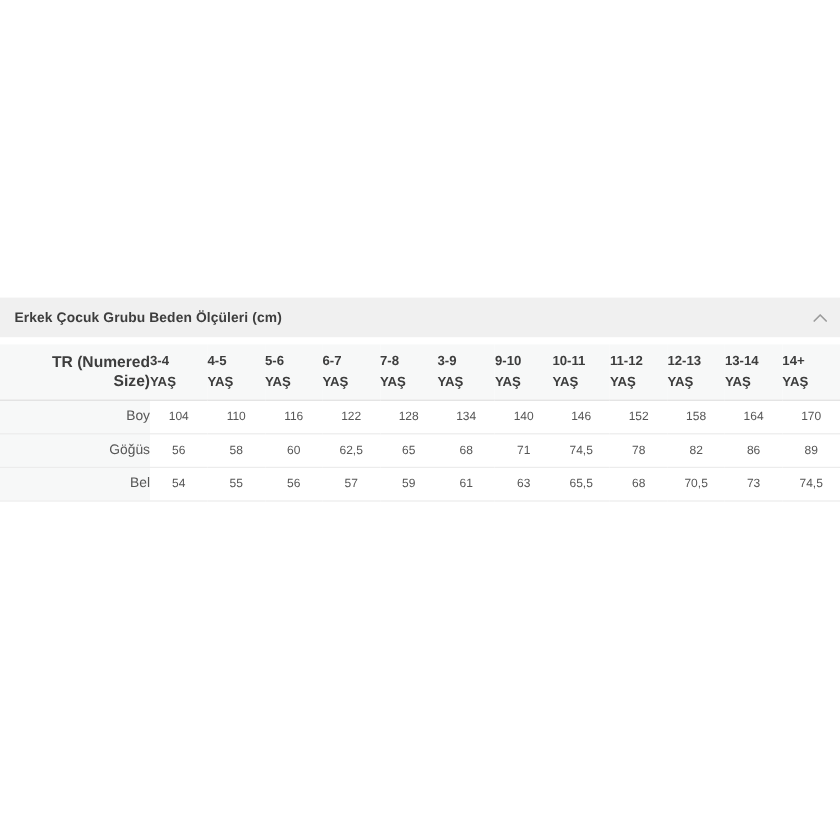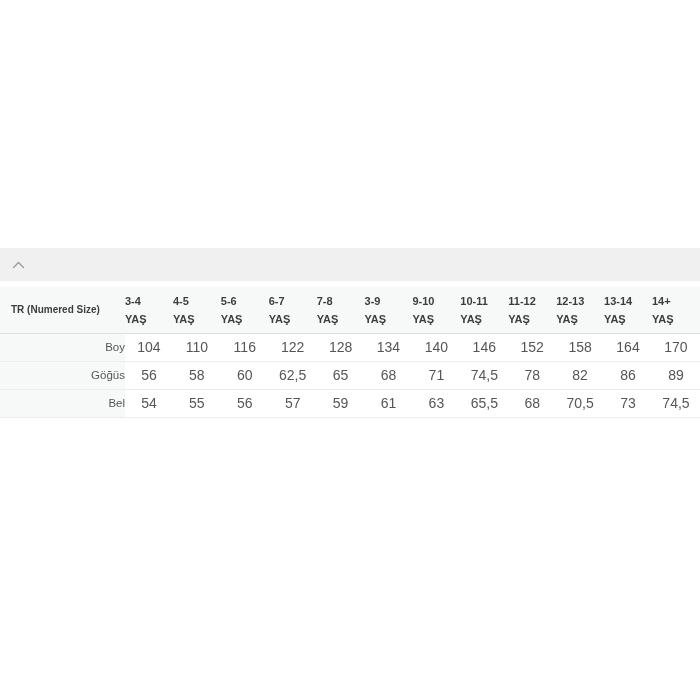--- a/index.html
+++ b/index.html
@@ -41,50 +41,51 @@
     font-size: 11px;
     font-weight: bold;
     color: var(--text-primary, #3d3d3d);
     height: 46px;
     text-align: left;
     vertical-align: middle;
     line-height: 1.65;
     border-bottom: 1px solid var(--header-border, #dedede);
   }
   thead th.corner {
-    text-align: left;
+    text-align: right;
     padding-left: 11px;
-    font-size: 10px;
+    font-size: 13px;
     line-height: 1.2;
   }
   tbody th.rowlabel {
     background: var(--header-cell-bg, #f7f8f8);
     text-align: right;
     font-weight: normal;
     padding-left: 11px;
     font-size: 11.5px;
     color: var(--text-secondary, #565656);
     height: 28px;
     border-bottom: 1px solid var(--row-border, #ececec);
   }
   tbody td {
     background: #ffffff;
     text-align: center;
-    font-size: 14px;
+    font-size: 10px;
     color: var(--text-secondary, #565656);
     height: 28px;
     border-bottom: 1px solid var(--row-border, #ececec);
   }
 </style>
 </head>
 <body>
 
 <div class="panel">
 
   <div class="accordion-header">
+    <span class="accordion-title">Erkek Çocuk Grubu Beden Ölçüleri (cm)</span>
     <span class="chevron">
       <svg width="13" height="8" viewBox="0 0 13 8" aria-hidden="true">
         <polyline points="1.5,6.5 6.5,1.5 11.5,6.5" fill="none" stroke="#9b9b9b" stroke-width="1.4" stroke-linecap="round" stroke-linejoin="round"></polyline>
       </svg>
     </span>
   </div>
 
   <table class="size-table">
     <colgroup>
         <col style="width: 125px;">

